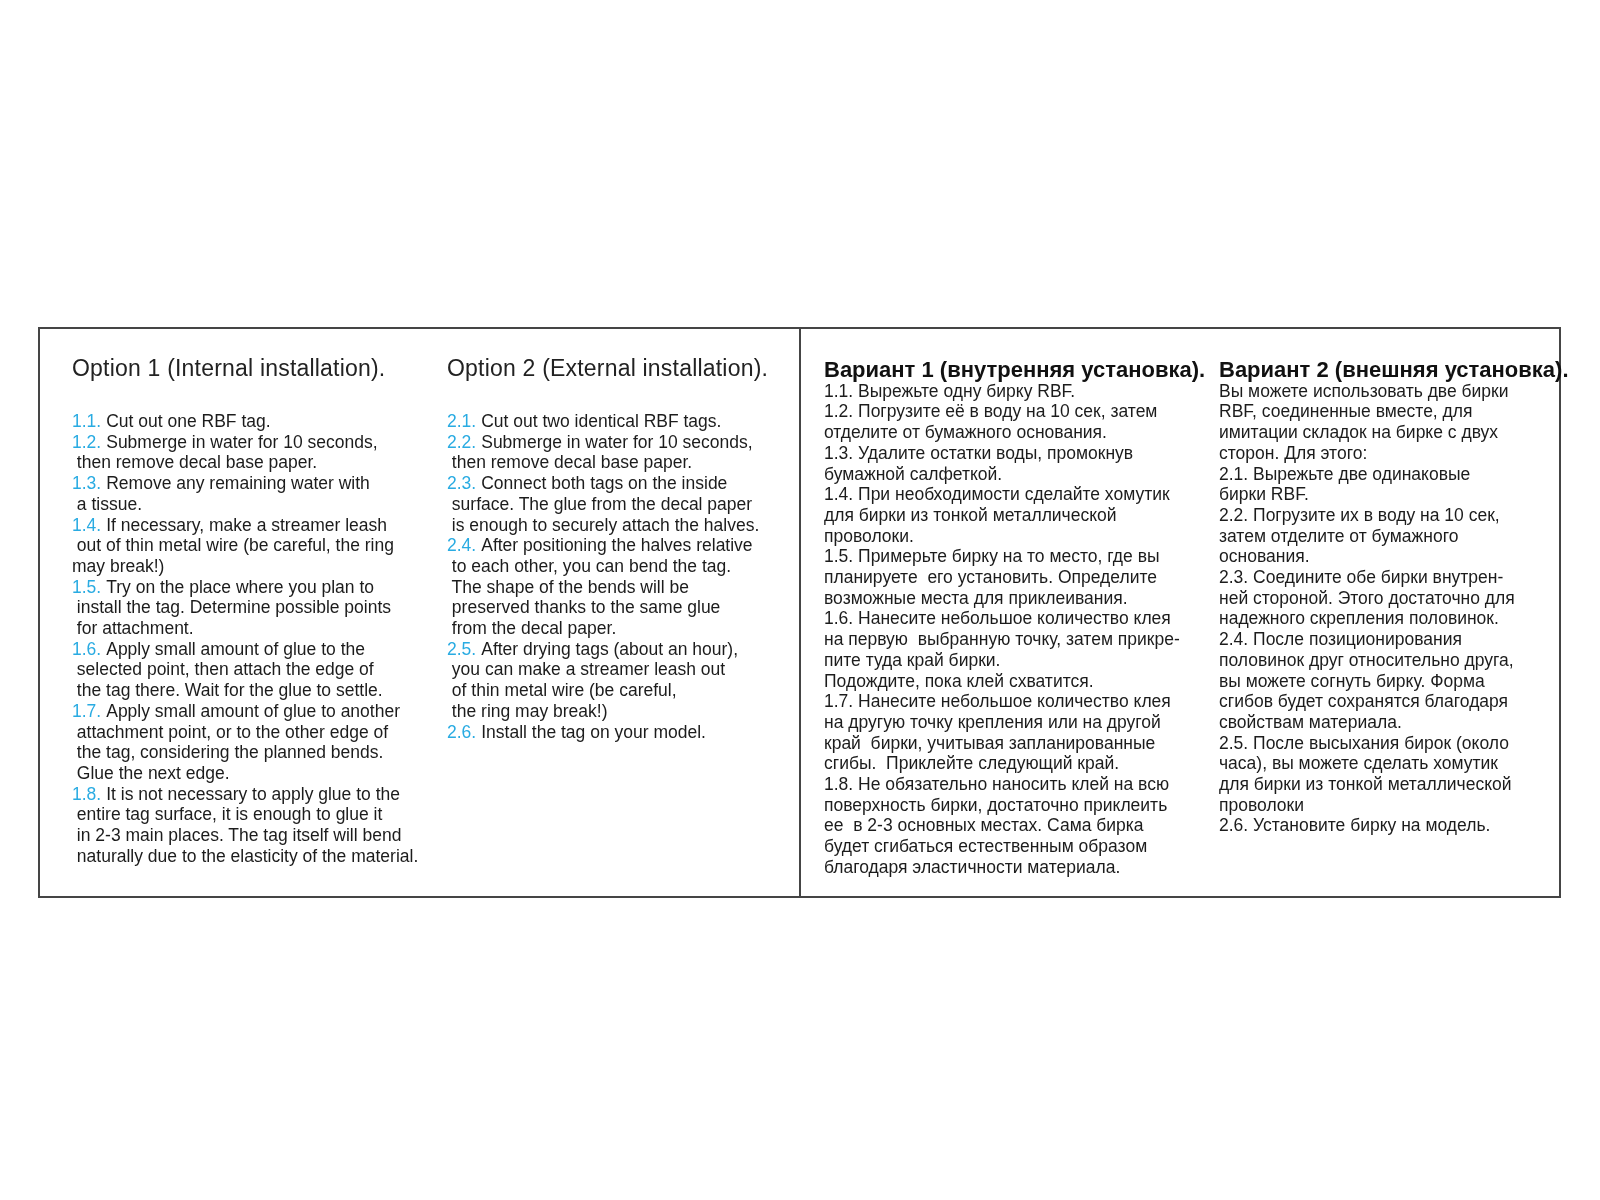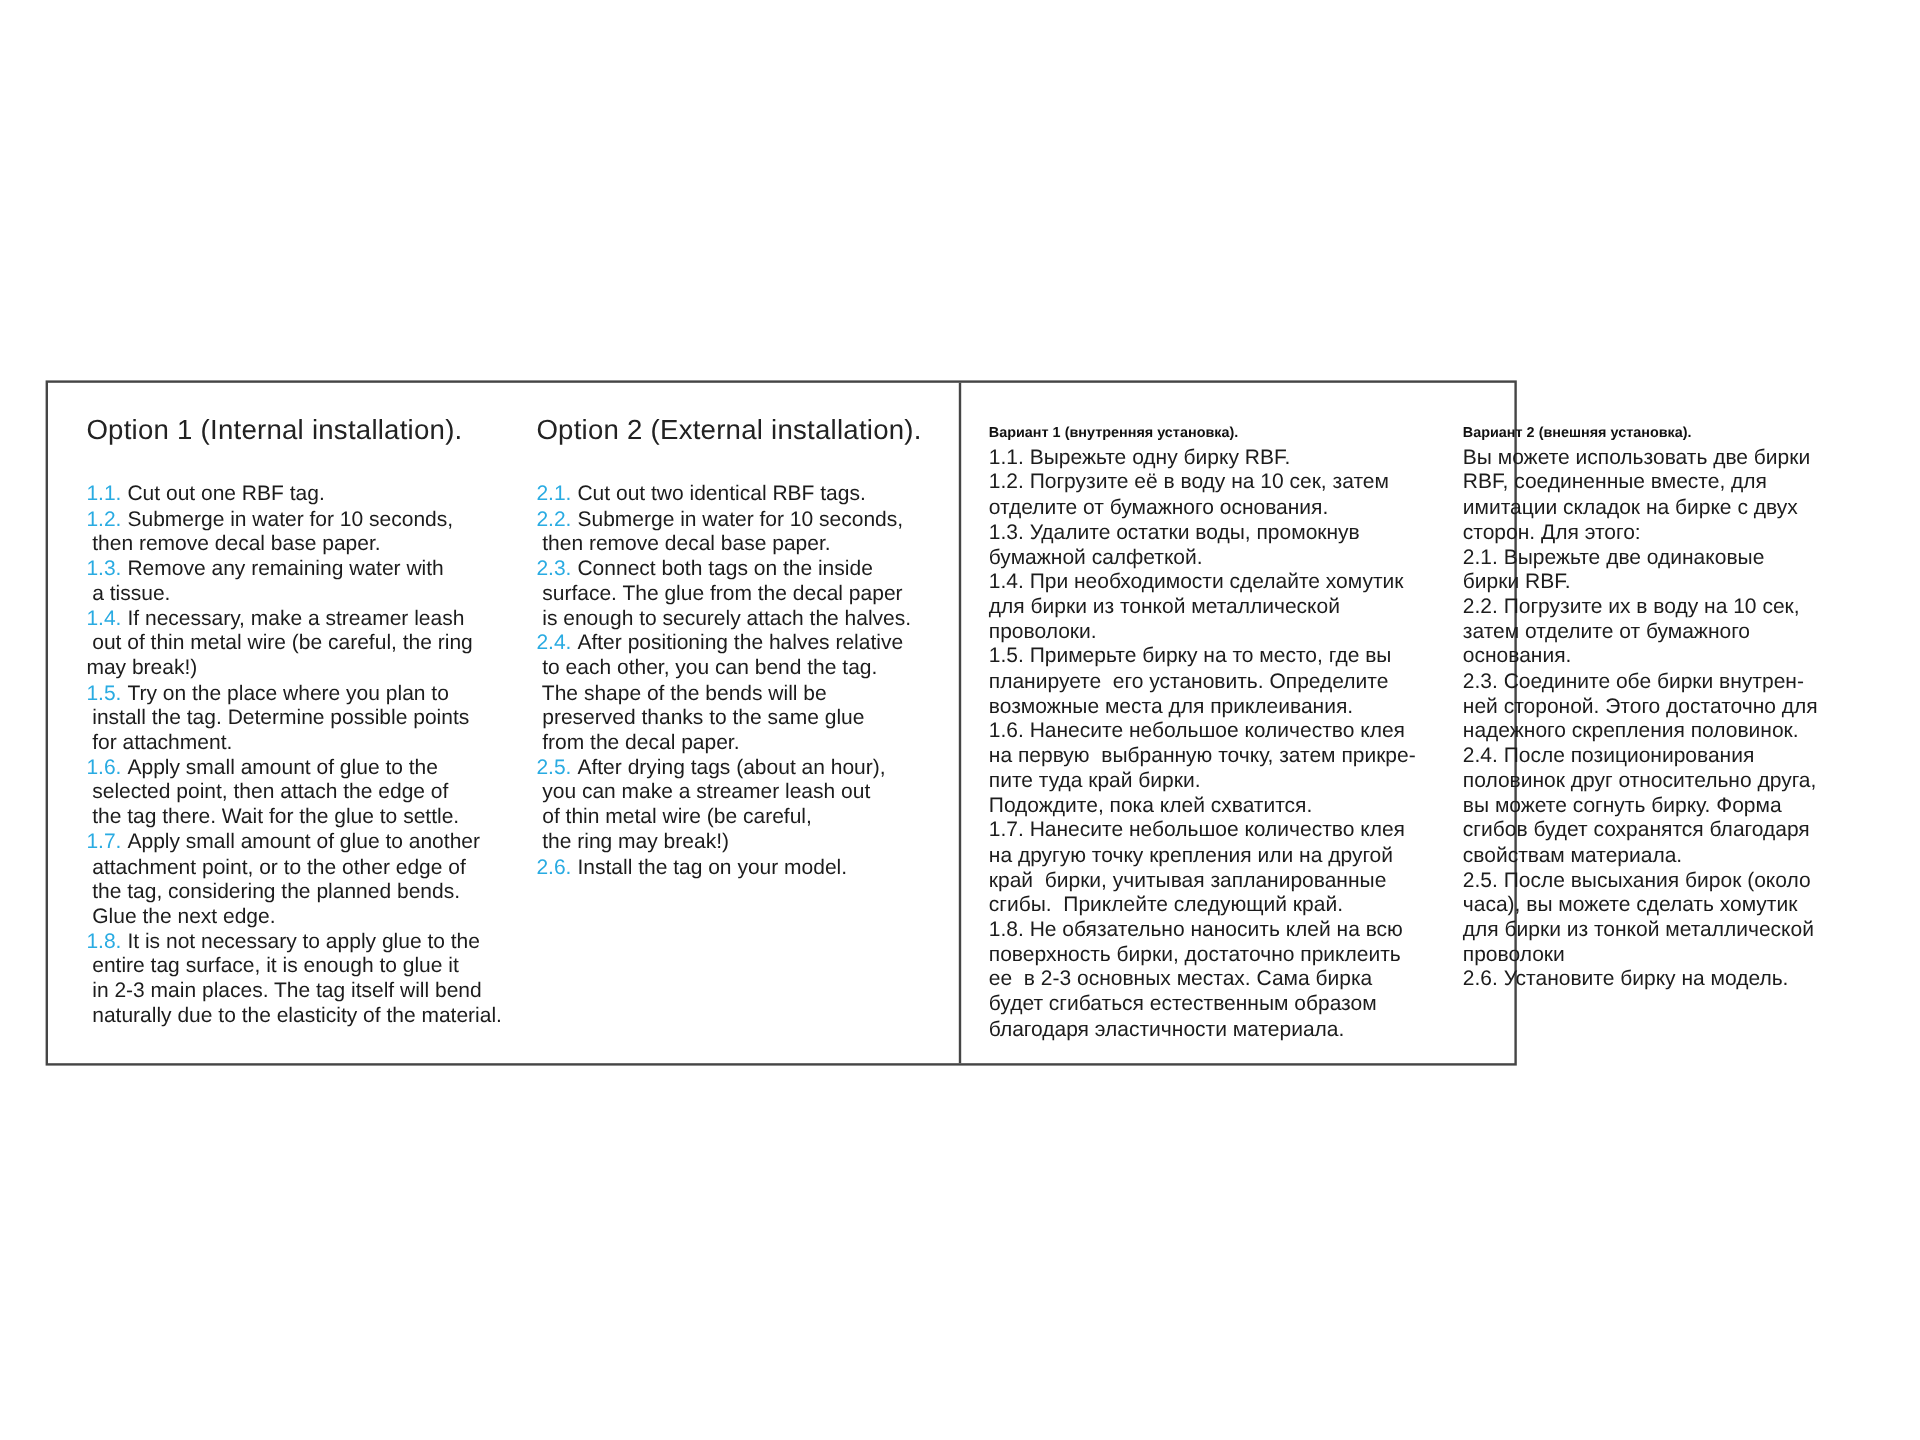--- a/index.html
+++ b/index.html
@@ -11,22 +11,22 @@
   .sheet {
     position: relative;
     width: 1600px;
     height: 1200px;
     background: #ffffff;
     overflow: hidden;
   }
   .panels {
     position: absolute;
     left: 38px;
-    top: 317px;
-    width: 1226px;
+    top: 327px;
+    width: 1523px;
     height: 571px;
     border: 2px solid #454545;
     box-sizing: border-box;
     background: #ffffff;
   }
   .divider {
     position: absolute;
     left: 759px;
     top: 0;
     bottom: 0;
@@ -43,21 +43,21 @@
   .col-ru-1 { left: 784px; top: 31px; }
   .col-ru-2 { left: 1179px; top: 31px; }
   .col-title-en {
     font-size: 23px;
     line-height: 27px;
     margin-bottom: 29px;
     letter-spacing: 0.2px;
     color: #222222;
   }
   .col-title-ru {
-    font-size: 12px;
+    font-size: 22px;
     line-height: 20.7px;
     font-weight: bold;
     color: #111111;
   }
   .line {
     font-size: 17.5px;
     line-height: 20.7px;
   }
   .step-num {
     font-weight: normal;

